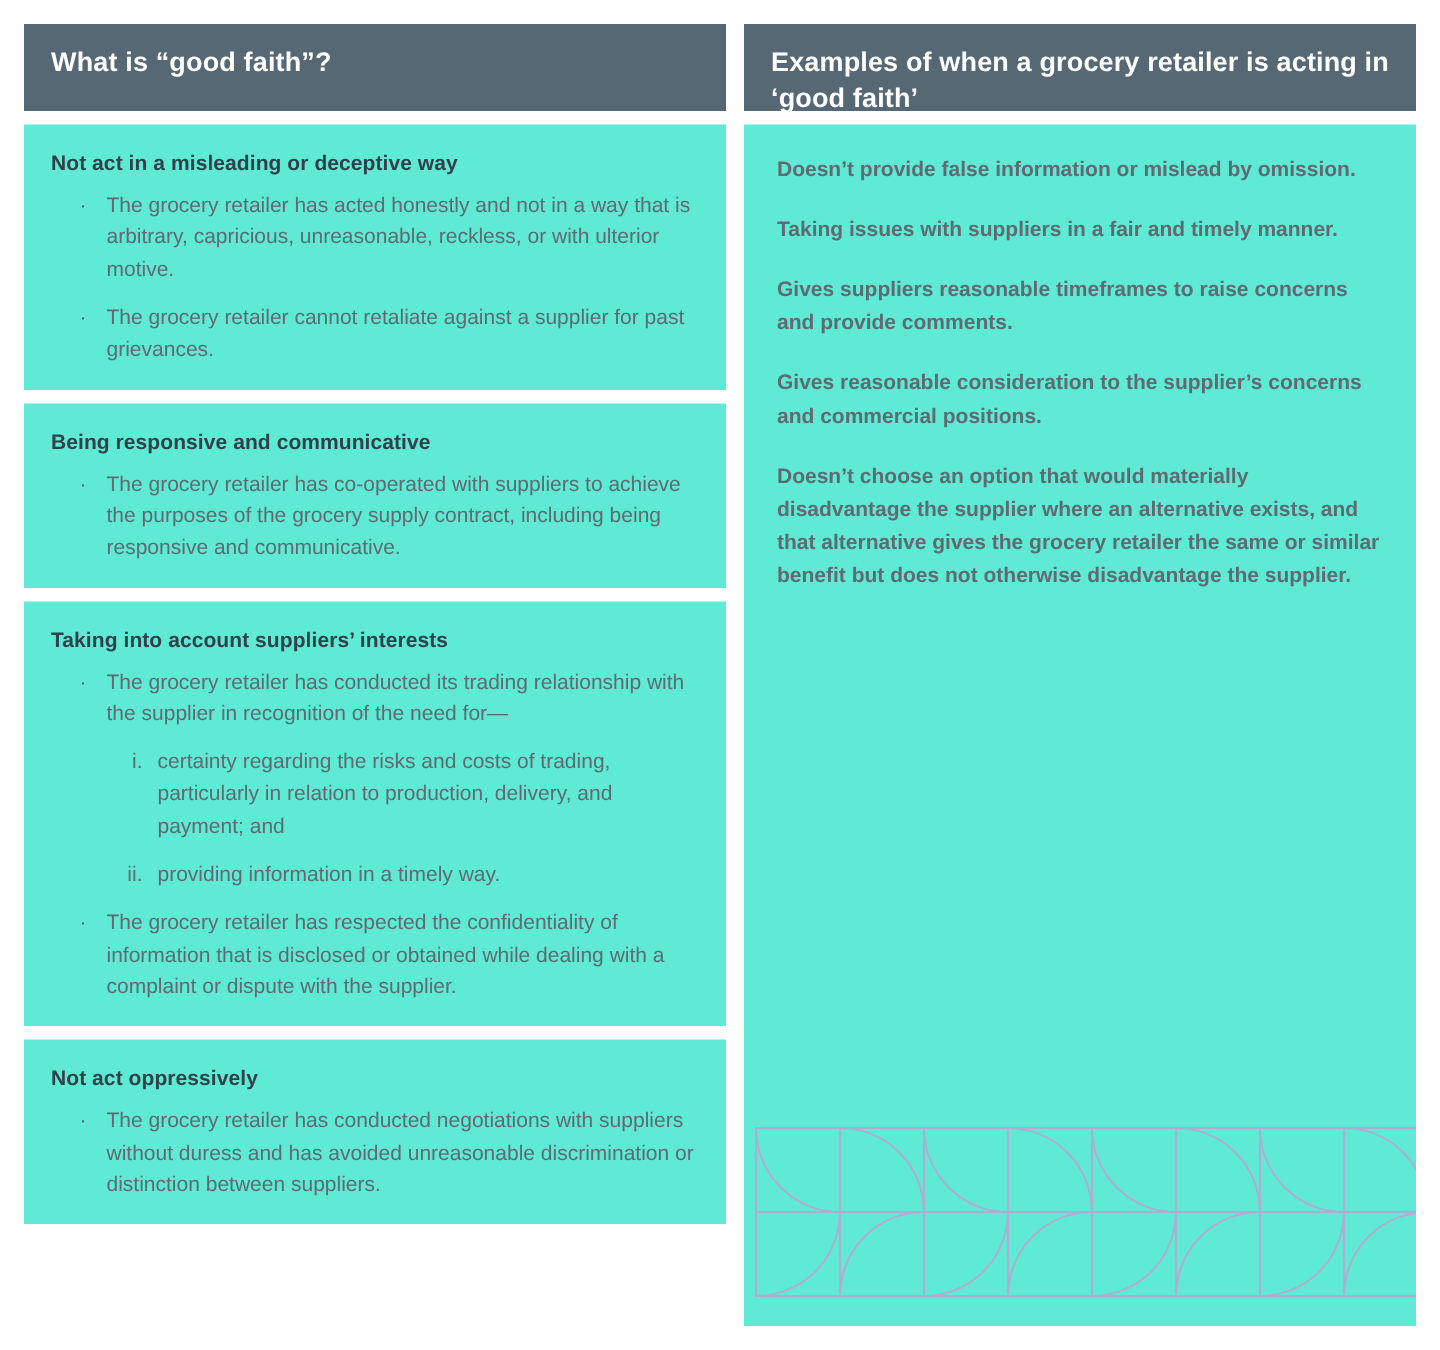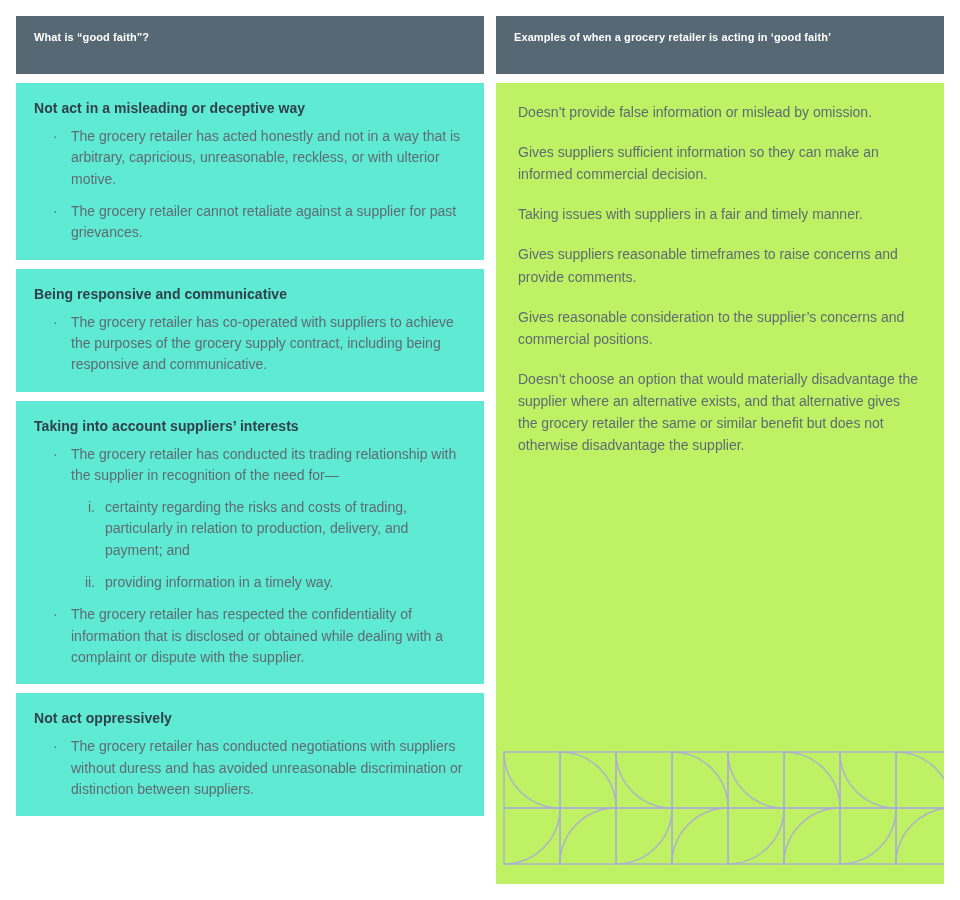--- a/index.html
+++ b/index.html
@@ -26,21 +26,21 @@
     flex-direction: column;
     gap: 9px;
   }
   .column.left  { width: 468px; }
   .column.right { width: 448px; }
 
   
   .col-header {
     background: #566873;
     color: #ffffff;
-    font-size: 11px;
+    font-size: 18px;
     font-weight: bold;
     line-height: 1.32;
     padding: 14px 18px 14px 18px;
     letter-spacing: 0.1px;
   }
   .col-header.left  { height: 58px; }
   .col-header.right { height: 58px; }
 
   
   .panel {
@@ -100,25 +100,26 @@
     text-align: right;
     font-size: 14px;
     line-height: 1.52;
     color: #5f6b72;
   }
 
   li .sub-wrap { display: block; }
 
   
   .right-panel {
-    background: #bef264;
+    background: #5eead4;
     flex: 1 1 auto;
     padding: 18px 22px 0 22px;
     position: relative;
     overflow: hidden;
+    font-weight: bold;
   }
 
   .example {
     font-size: 14px;
     line-height: 1.58;
     color: #5f6b72;
     margin-bottom: 18px;
   }
   .example.last { margin-bottom: 12px; }
 
@@ -199,21 +200,20 @@
     </div>
 
   </div>
 
   <div class="column right">
 
     <div class="col-header right">Examples of when a grocery retailer is acting in ‘good faith’</div>
 
     <div class="right-panel">
       <p class="example">Doesn’t provide false information or mislead by omission.</p>
-      <p class="example">Gives suppliers sufficient information so they can make an informed commercial decision.</p>
       <p class="example">Taking issues with suppliers in a fair and timely manner.</p>
       <p class="example">Gives suppliers reasonable timeframes to raise concerns and provide comments.</p>
       <p class="example">Gives reasonable consideration to the supplier’s concerns and commercial positions.</p>
       <p class="example last">Doesn’t choose an option that would materially disadvantage the supplier where an alternative exists, and that alternative gives the grocery retailer the same or similar benefit but does not otherwise disadvantage the supplier.</p>
 
       <svg class="pattern" viewBox="0 0 448 120" preserveAspectRatio="none">
         <g id="pattern-group" fill="none" stroke="#aeaed0" stroke-width="1.4">
             <rect x="8" y="4" width="56" height="56"></rect>
             <path d="M 8 4 A 56 56 0 0 0 64 60"></path>
             <rect x="64" y="4" width="56" height="56"></rect>

